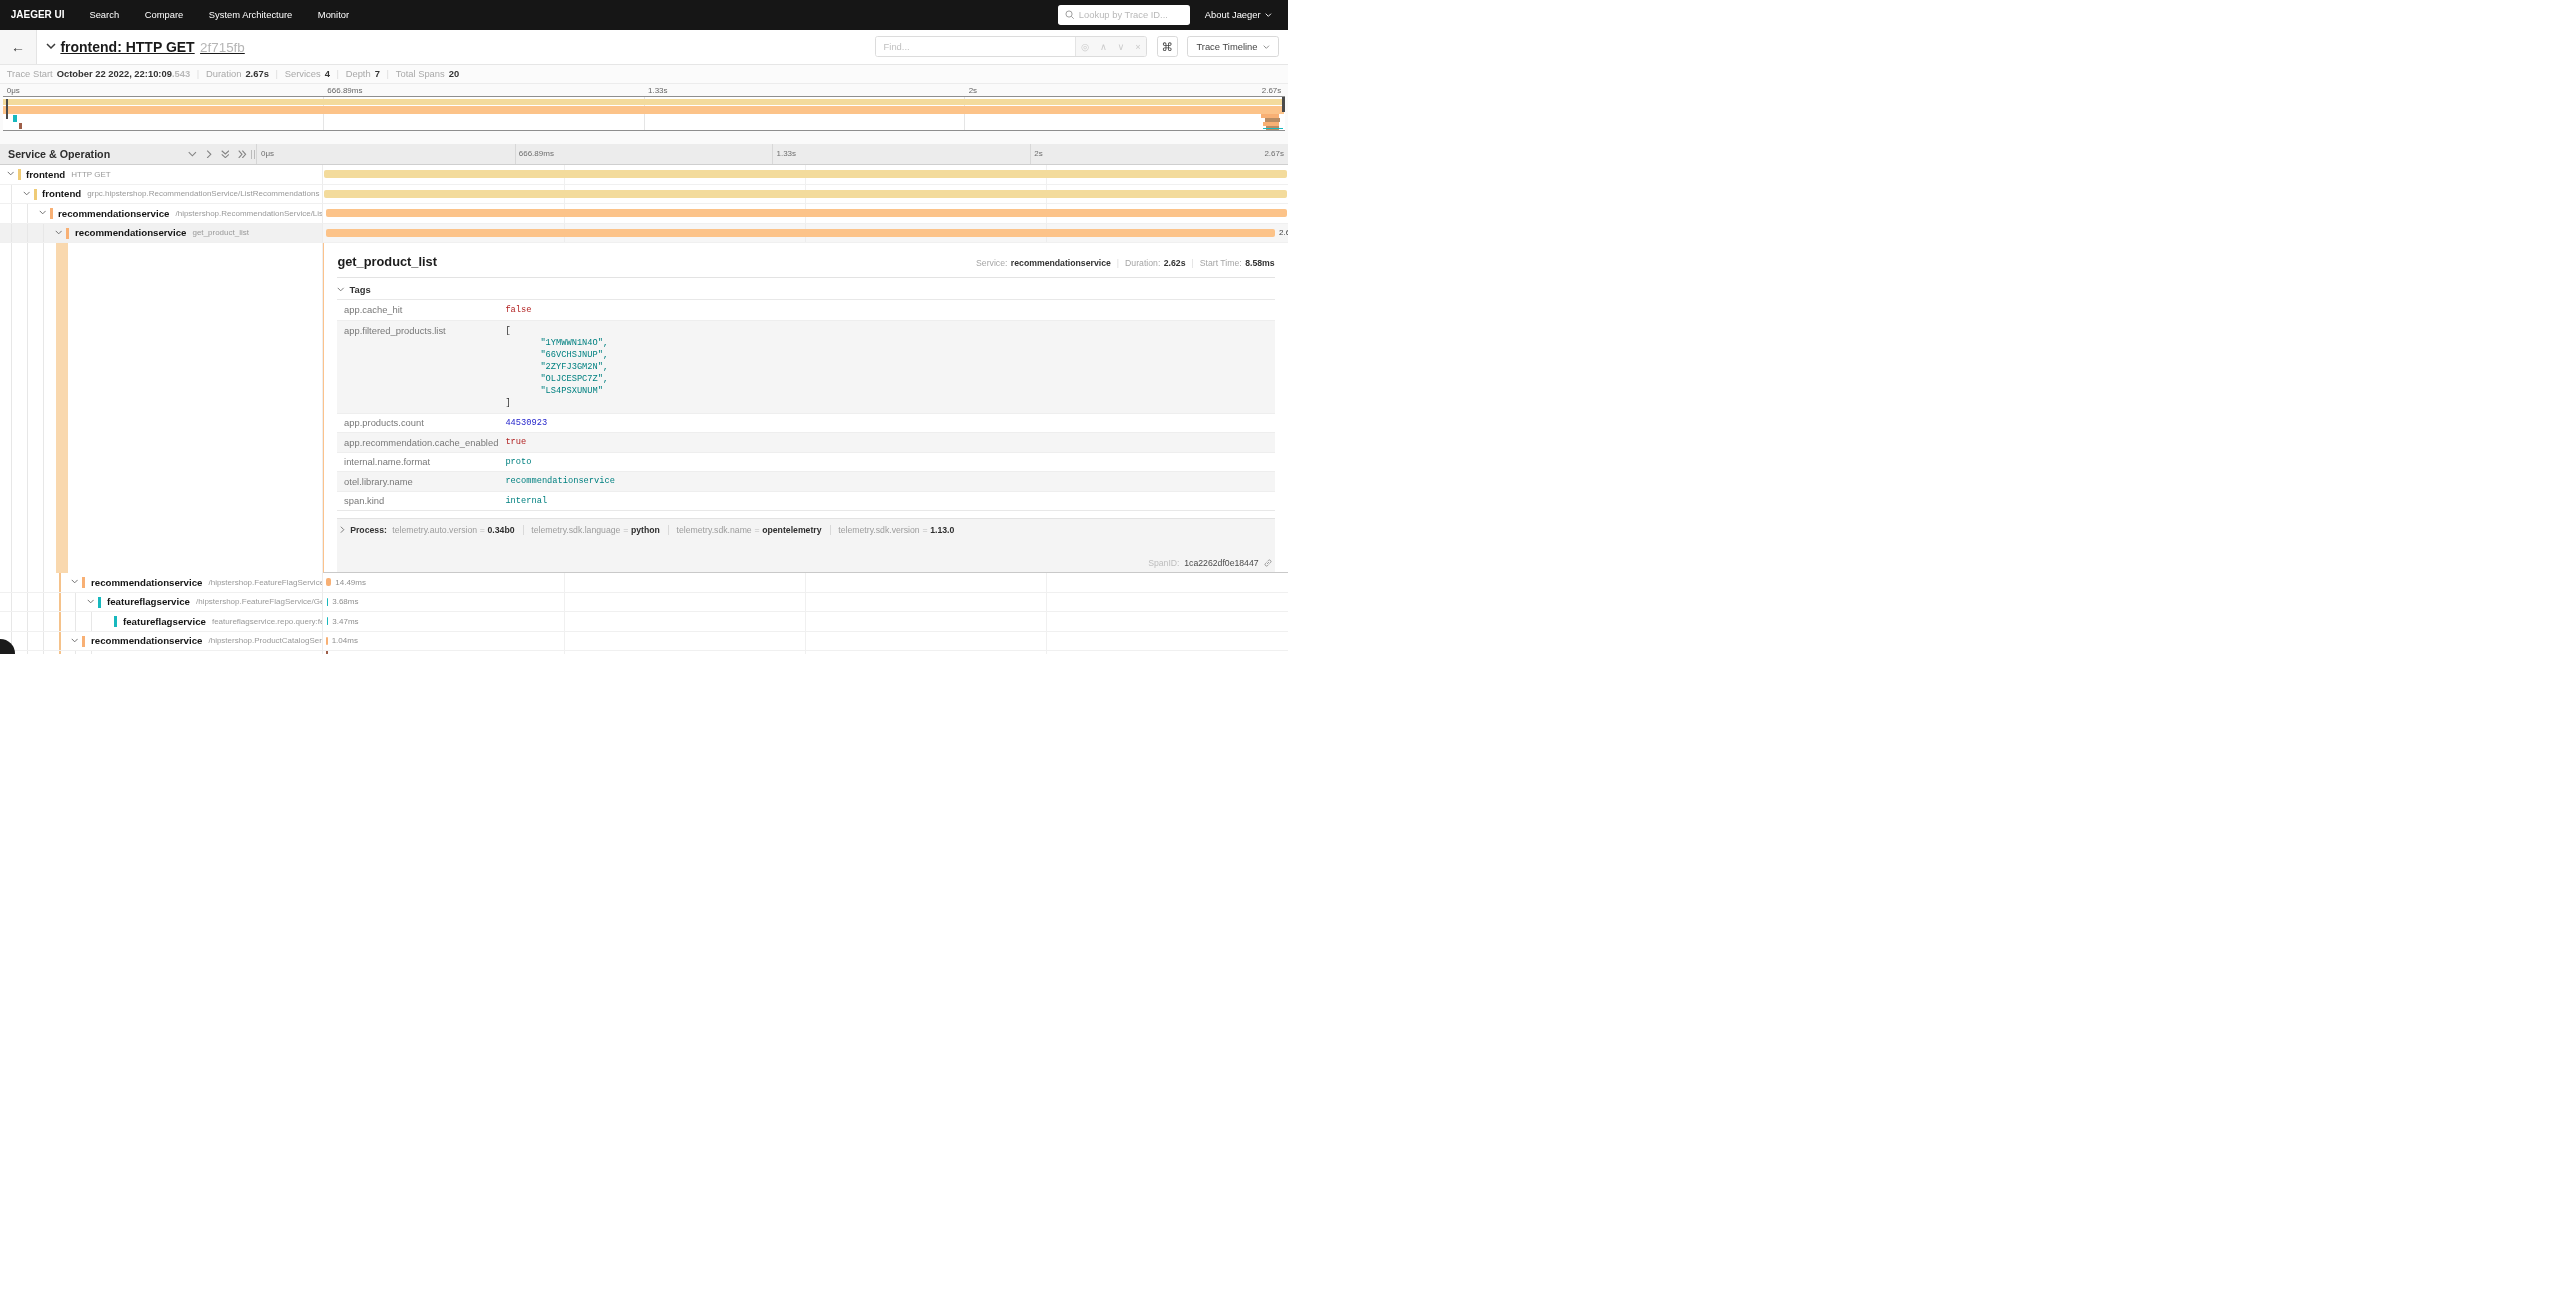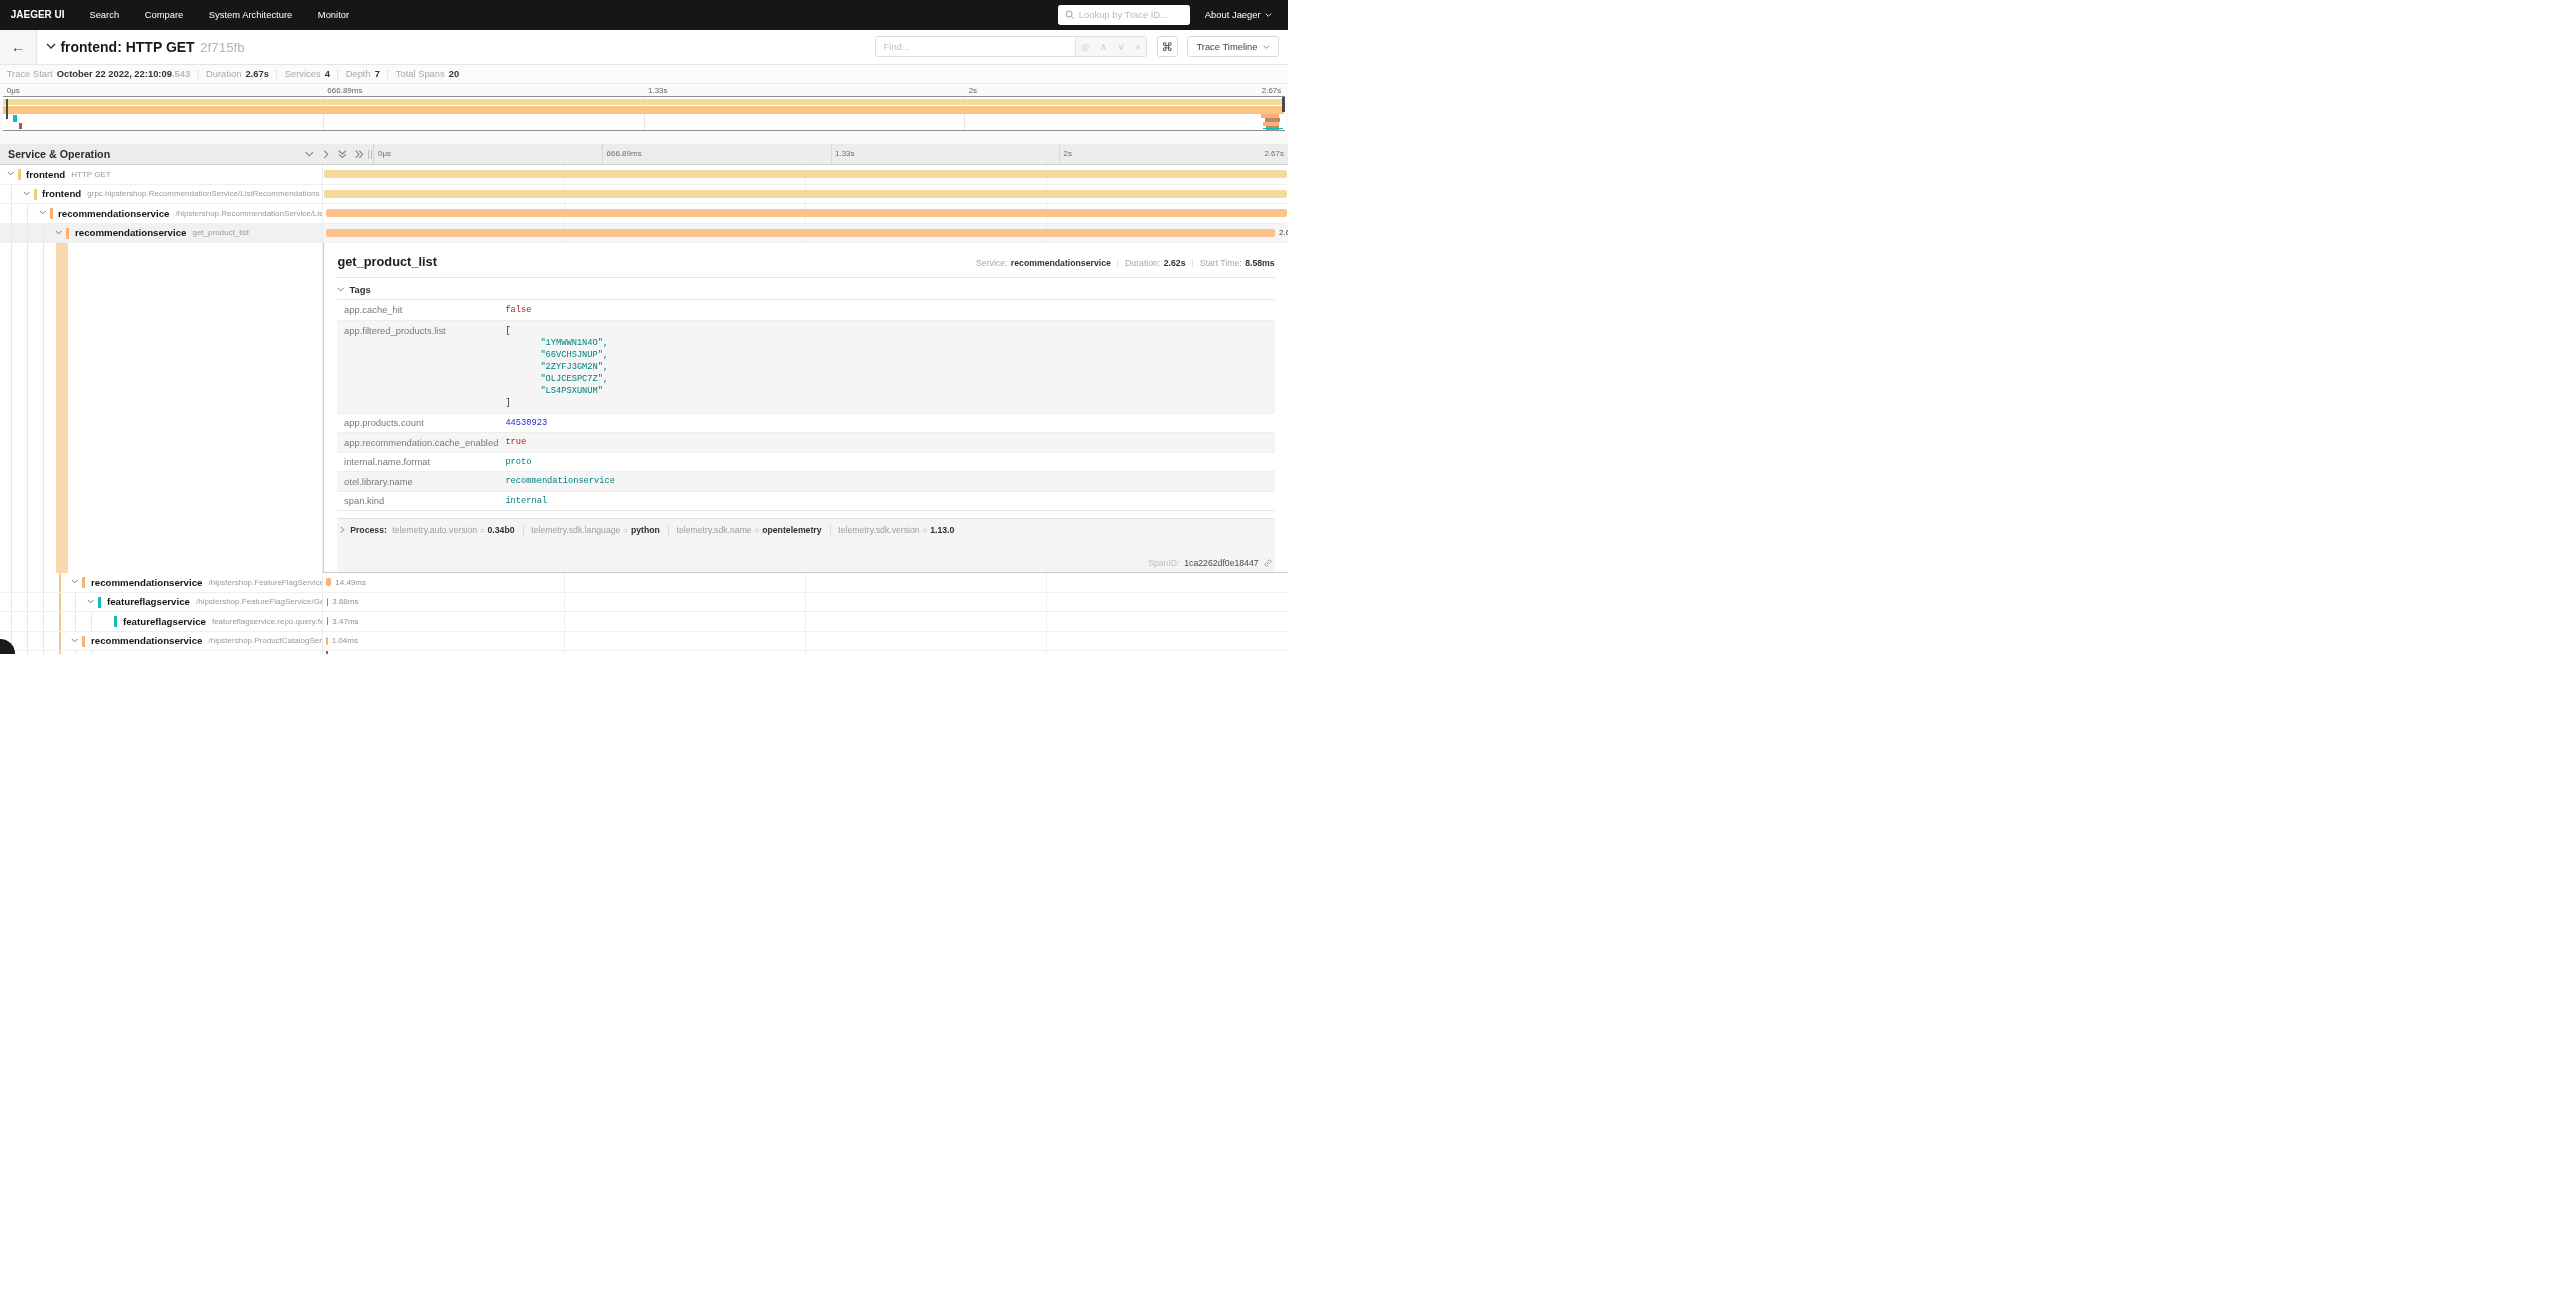--- a/index.html
+++ b/index.html
@@ -19,21 +19,21 @@
     font-family:"Liberation Sans",sans-serif; color:#333; }
   .nav-search input::placeholder { color:#b9b9b9; }
   .about { display:flex; align-items:center; gap:4.7px; font-size:9.4px; margin-right:16px; cursor:pointer; }
 
   
   .thead { height:35px; display:flex; align-items:center; background:#fff;
     border-bottom:0.7px solid #e6e6e6; }
   .back { width:37px; height:100%; background:#f6f6f6; border-right:0.7px solid #e4e4e4;
     display:flex; align-items:center; justify-content:center; font-size:14px; color:#3a3a3a; cursor:pointer; }
   .tchev { margin:0 4px 0 9.4px; cursor:pointer; display:flex; }
-  .ttl { font-size:14px; font-weight:bold; color:#1a1a1a; white-space:nowrap; }
+  .ttl { font-size:14px; font-weight:bold; color:#1a1a1a; white-space:nowrap;text-decoration:underline; }
   .ttl .hash { font-weight:normal; color:#b5b5b5; margin-left:5.4px; font-size:13.4px; }
   .thead-spacer { flex:1; }
   .findgrp { display:flex; height:21.5px; border:0.7px solid #dcdcdc; border-radius:2.7px; overflow:hidden; }
   .findgrp input { border:0; outline:0; width:199px; padding:0 8px; font-size:9.4px;
     font-family:"Liberation Sans",sans-serif; }
   .findgrp input::placeholder { color:#bfbfbf; }
   .find-icons { display:flex; align-items:center; background:#f7f7f7; border-left:0.7px solid #e4e4e4;
     color:#ccc; font-size:9.4px; }
   .find-icons span { padding:0 5.4px; }
   .sqbtn { width:21.5px; height:21.5px; border:0.7px solid #d9d9d9; border-radius:2.7px; background:#fff;
@@ -58,21 +58,21 @@
   .mini-ticks span { position:absolute; top:2px; }
   .mini-canvas { position:relative; height:35px; background:#fff;
     border-top:0.7px solid #8e8e8e; border-bottom:0.7px solid #8e8e8e;
     background-image:linear-gradient(#d9d9d9,#d9d9d9),linear-gradient(#d9d9d9,#d9d9d9),linear-gradient(#d9d9d9,#d9d9d9);
     background-repeat:no-repeat; background-size:0.7px 100%; background-position:25% 0,50% 0,75% 0; }
   .mini-gap { height:12.8px; }
   .mini-canvas div { position:absolute; }
 
   
   .gridhead { height:21px; display:flex; background:#ececec; border-bottom:0.7px solid #cfcfcf; }
-  .gh-left { width:374px; position:relative; display:flex; align-items:center;
+  .gh-left { width:257px; position:relative; display:flex; align-items:center;
     border-right:0.7px solid #d6d6d6; }
   .gh-title { font-size:10.7px; font-weight:bold; color:#2e2e2e; margin-left:8px; }
   .gh-icons { position:absolute; right:9.4px; display:flex; align-items:center; gap:8.7px; }
   .gh-icons .ic { display:flex; cursor:pointer; }
   .splitter { position:absolute; right:1.3px; top:6px; width:3.4px; height:8.7px;
     border-left:0.7px solid #bbb; border-right:0.7px solid #bbb; cursor:col-resize; }
   .gh-right { flex:1; position:relative; font-size:8px; color:#6e6e6e;
     background-image:linear-gradient(#cfcfcf,#cfcfcf),linear-gradient(#cfcfcf,#cfcfcf),linear-gradient(#cfcfcf,#cfcfcf);
     background-repeat:no-repeat; background-size:0.7px 100%; background-position:25% 0,50% 0,75% 0; }
   .gh-right span, .mini-ticks span { white-space:nowrap; }

